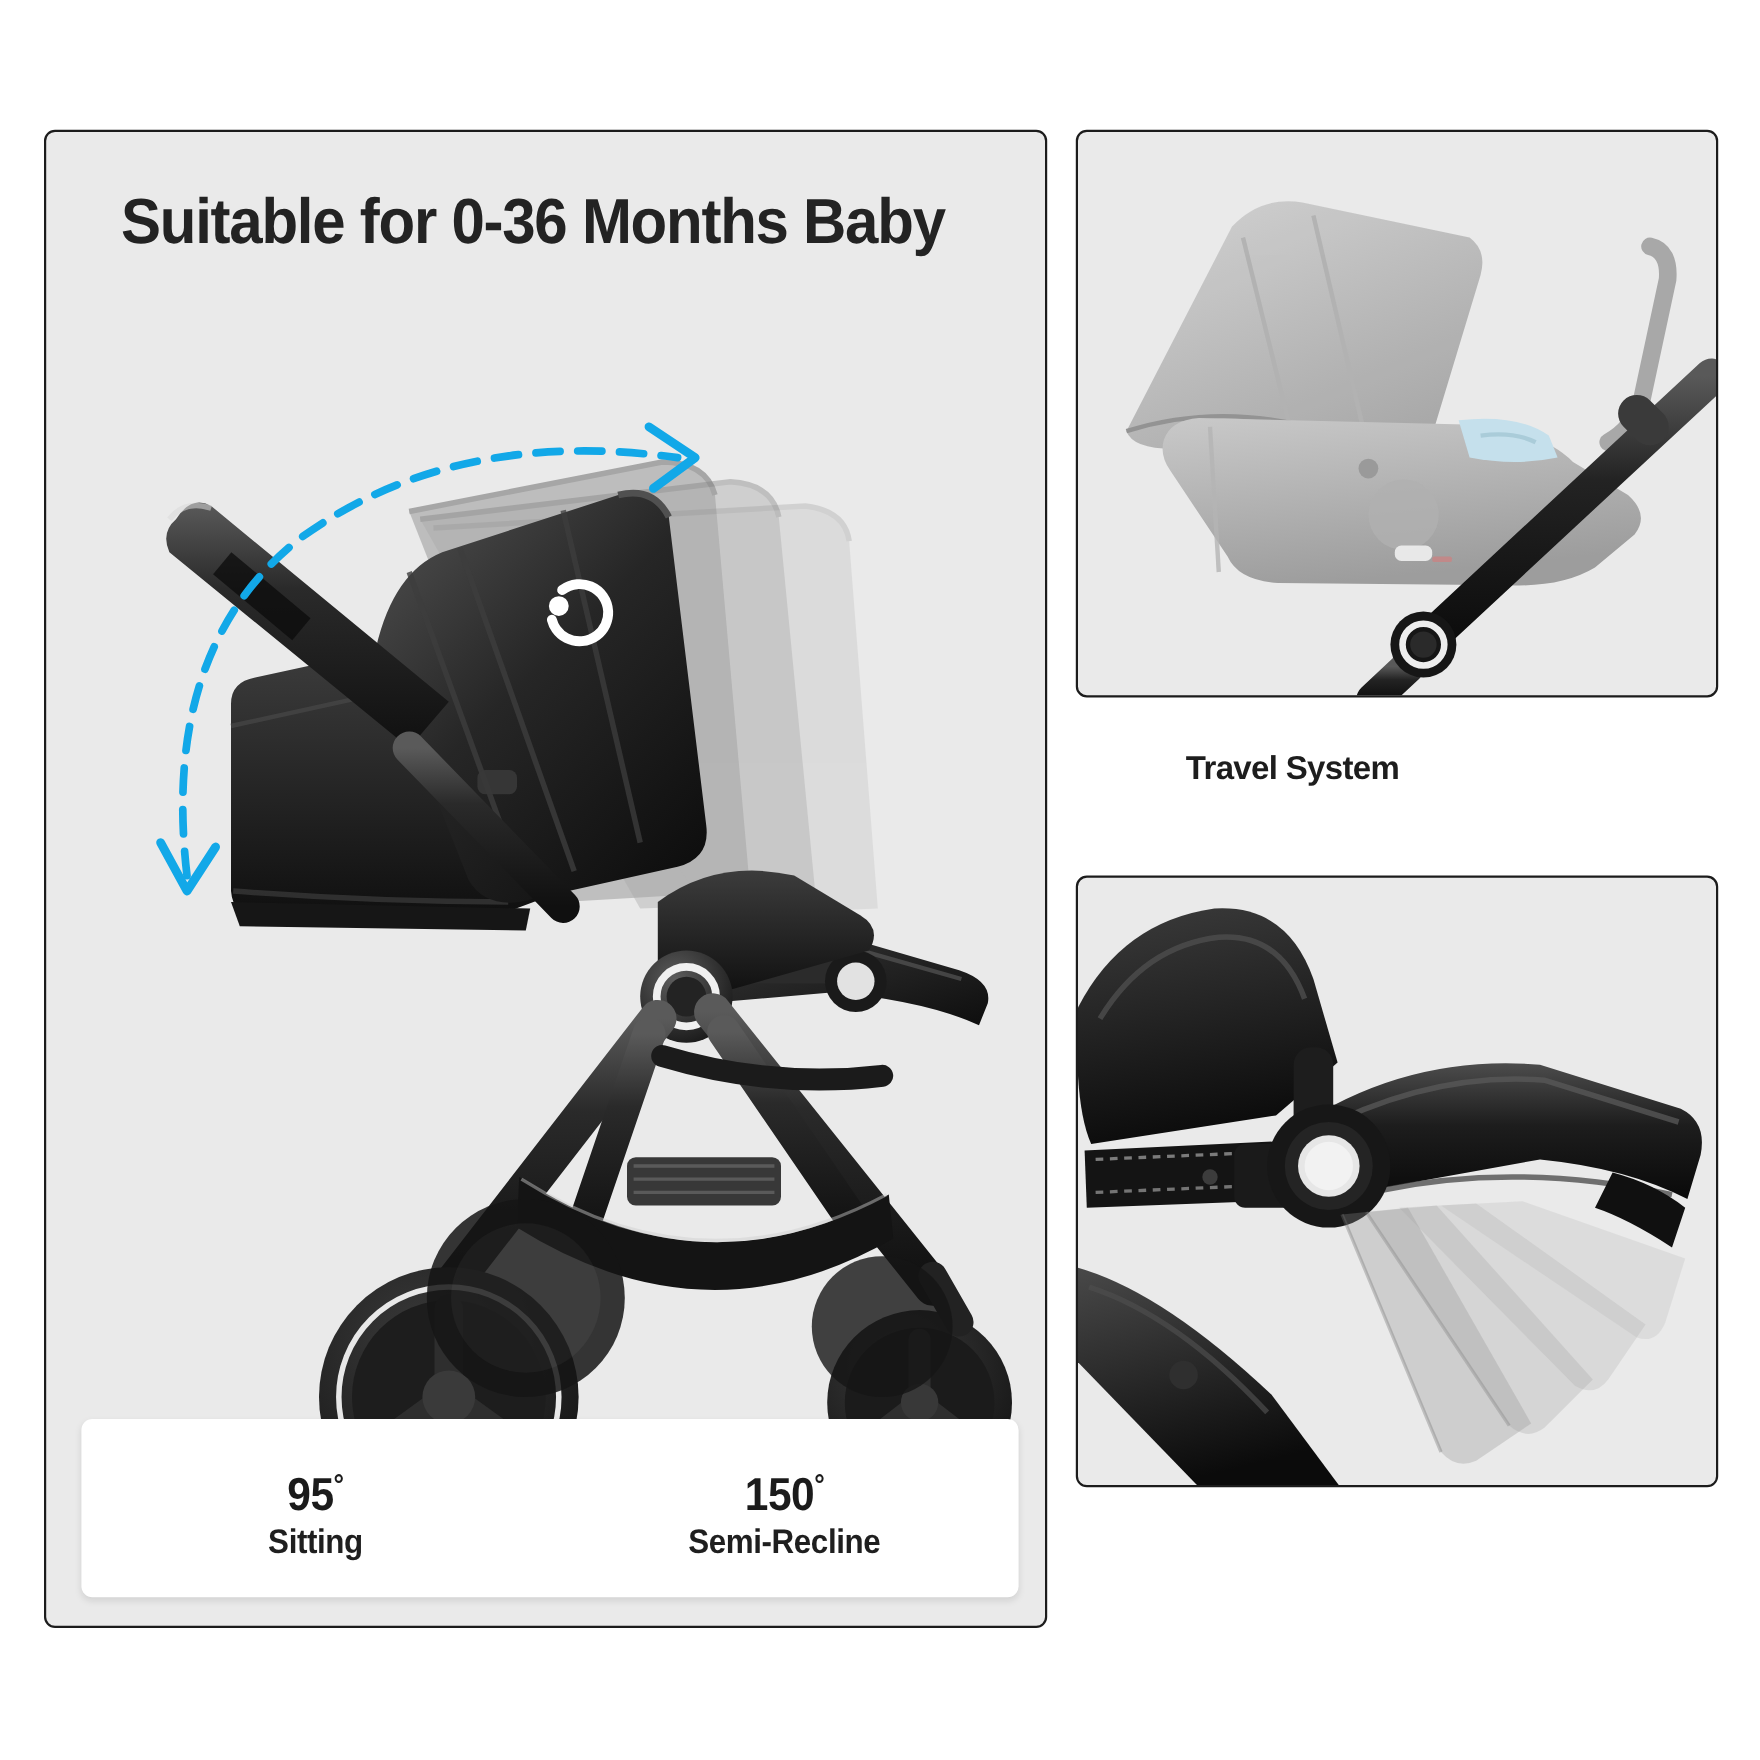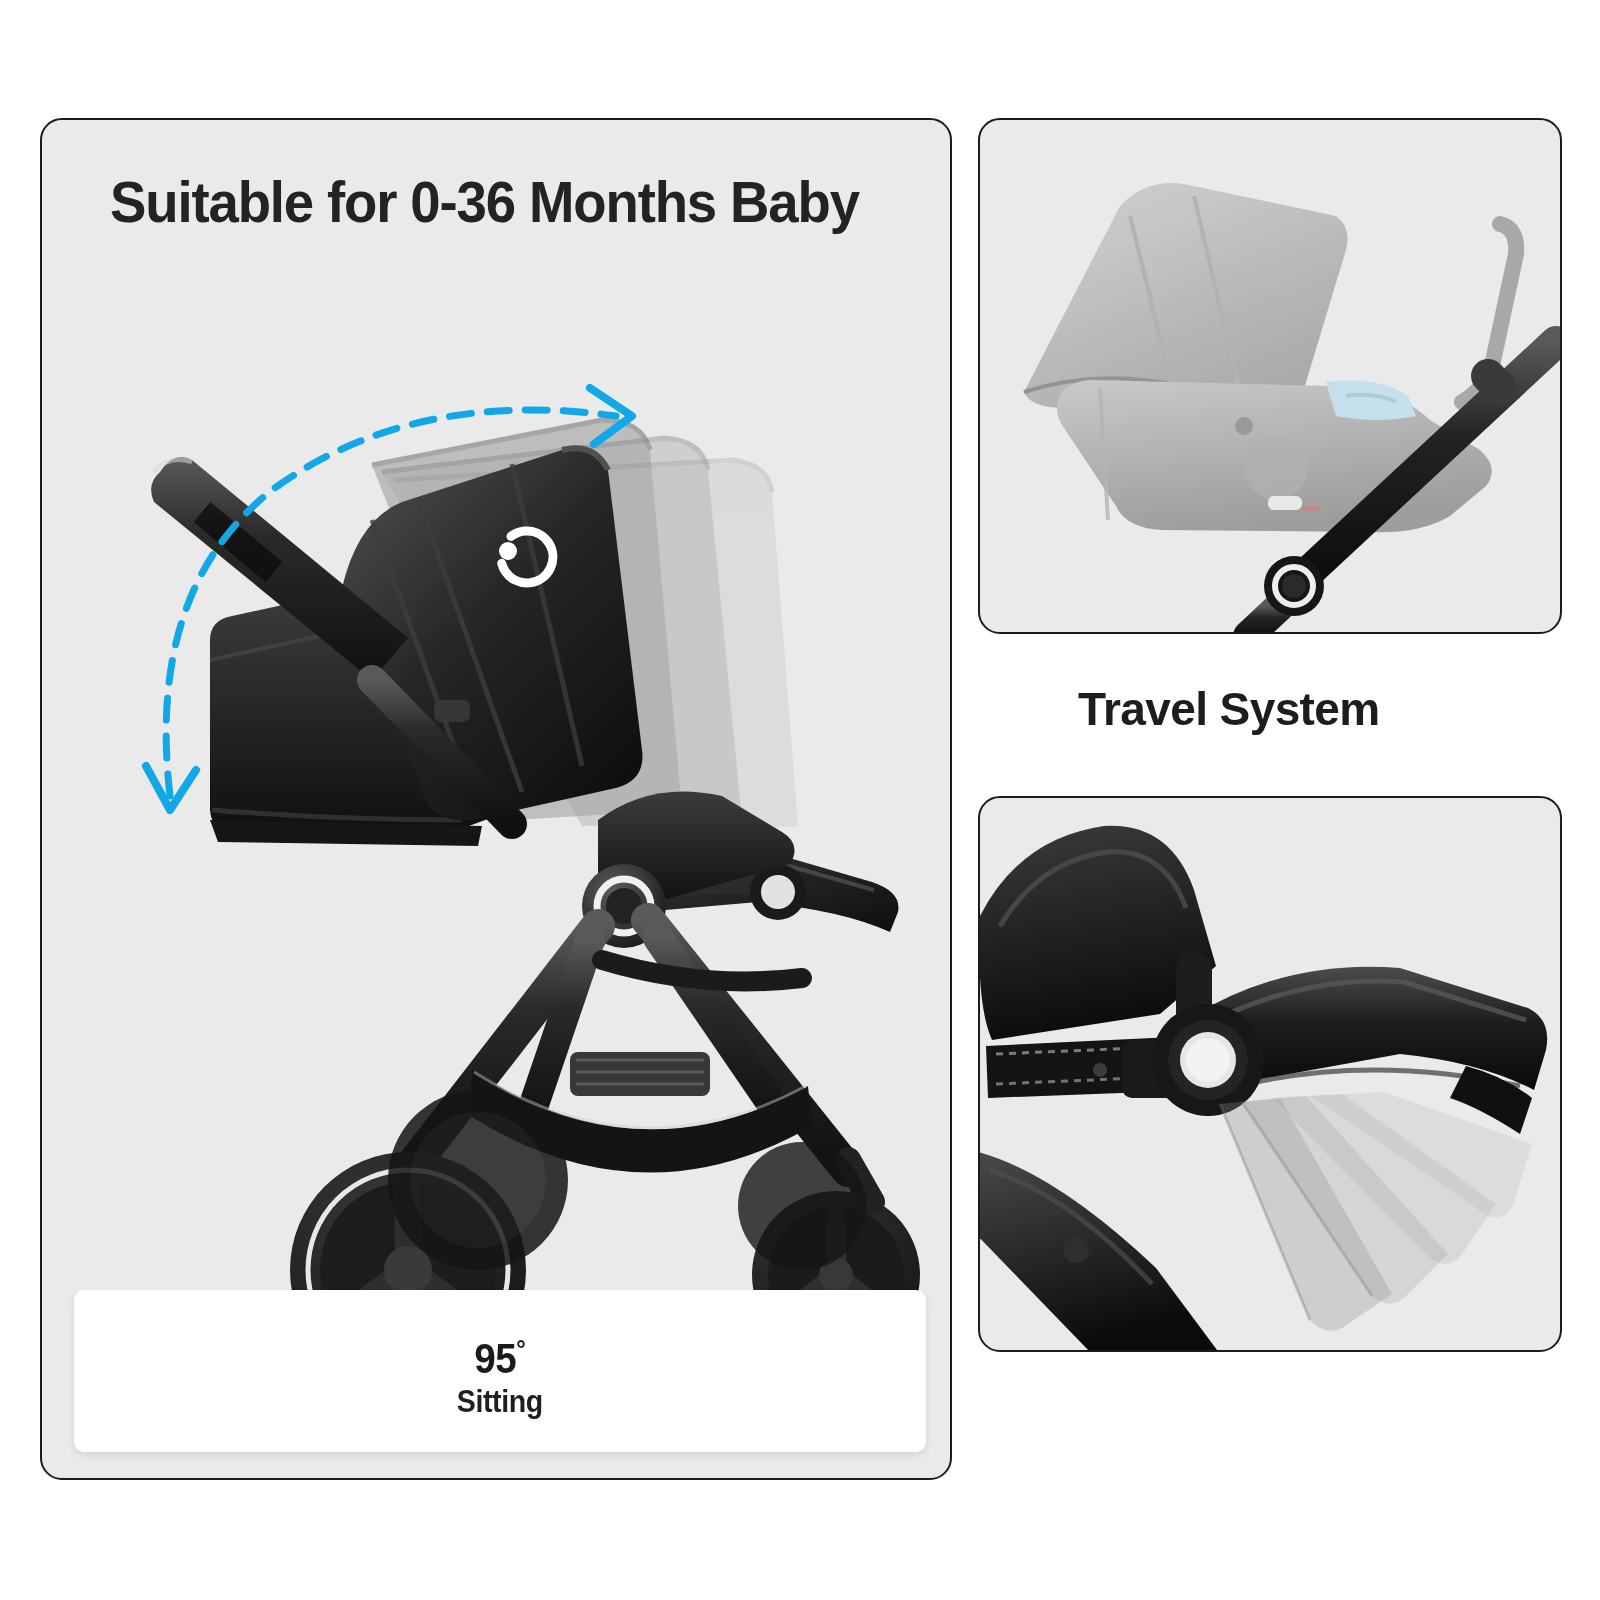--- a/index.html
+++ b/index.html
@@ -9,21 +9,21 @@
     font-family:"Liberation Sans","DejaVu Sans",sans-serif;
     overflow:hidden;position:relative;
   }
   .stage{position:absolute;inset:0;background:#ffffff;}
 
   
   .panel{
     position:absolute;
     background:#eaeaea;
     border:2px solid #1c1c1c;
-    border-radius:22px;
+    border-radius:10px;
     box-sizing:border-box;
     overflow:hidden;
   }
 
   
   #panel-main{ left:40px; top:118px; width:912px; height:1362px; }
 
   .headline{
     position:absolute;left:68px;top:48px;
     font-size:58px;font-weight:bold;
@@ -32,21 +32,21 @@
     white-space:nowrap;
     transform:scaleX(.94);transform-origin:left center;
   }
 
   
   #panel-travel{ left:978px; top:118px; width:584px; height:516px; }
   #panel-footrest{ left:978px; top:796px; width:584px; height:556px; }
 
   .caption{
     position:absolute;
-    font-size:46px;font-weight:bold;color:#1d1d1d;
+    font-size:30px;font-weight:bold;color:#1d1d1d;
     letter-spacing:-.6px;white-space:nowrap;
   }
   #cap-travel{ left:1078px; top:682px; }
   #cap-footrest{ left:1005px; top:1400px; }
 
   
   #angle-card{
     position:absolute;left:32px;top:1170px;
     width:852px;height:162px;
     background:#ffffff;border-radius:10px;
@@ -242,20 +242,24 @@
       </g>
     </svg>
 
     <div class="headline">Suitable for 0-36 Months Baby</div>
 
     <div id="angle-card">
       <div class="angle-col">
         <div class="angle-val"><span>95</span><span class="deg">°</span></div>
         <div class="angle-lab">Sitting</div>
       </div>
+      <div class="angle-col">
+        <div class="angle-val"><span>150</span><span class="deg">°</span></div>
+        <div class="angle-lab">Semi-Recline</div>
+      </div>
     </div>
   </div>
 
   <div class="panel" id="panel-travel">
     <svg id="travel-art" viewBox="0 0 584 516">
       <defs>
         <linearGradient id="gShellA" x1="0" y1="0" x2="0.3" y2="1">
           <stop offset="0" stop-color="#c9c9c9"></stop>
             <stop offset="1" stop-color="#9d9d9d"></stop>
         </linearGradient>

